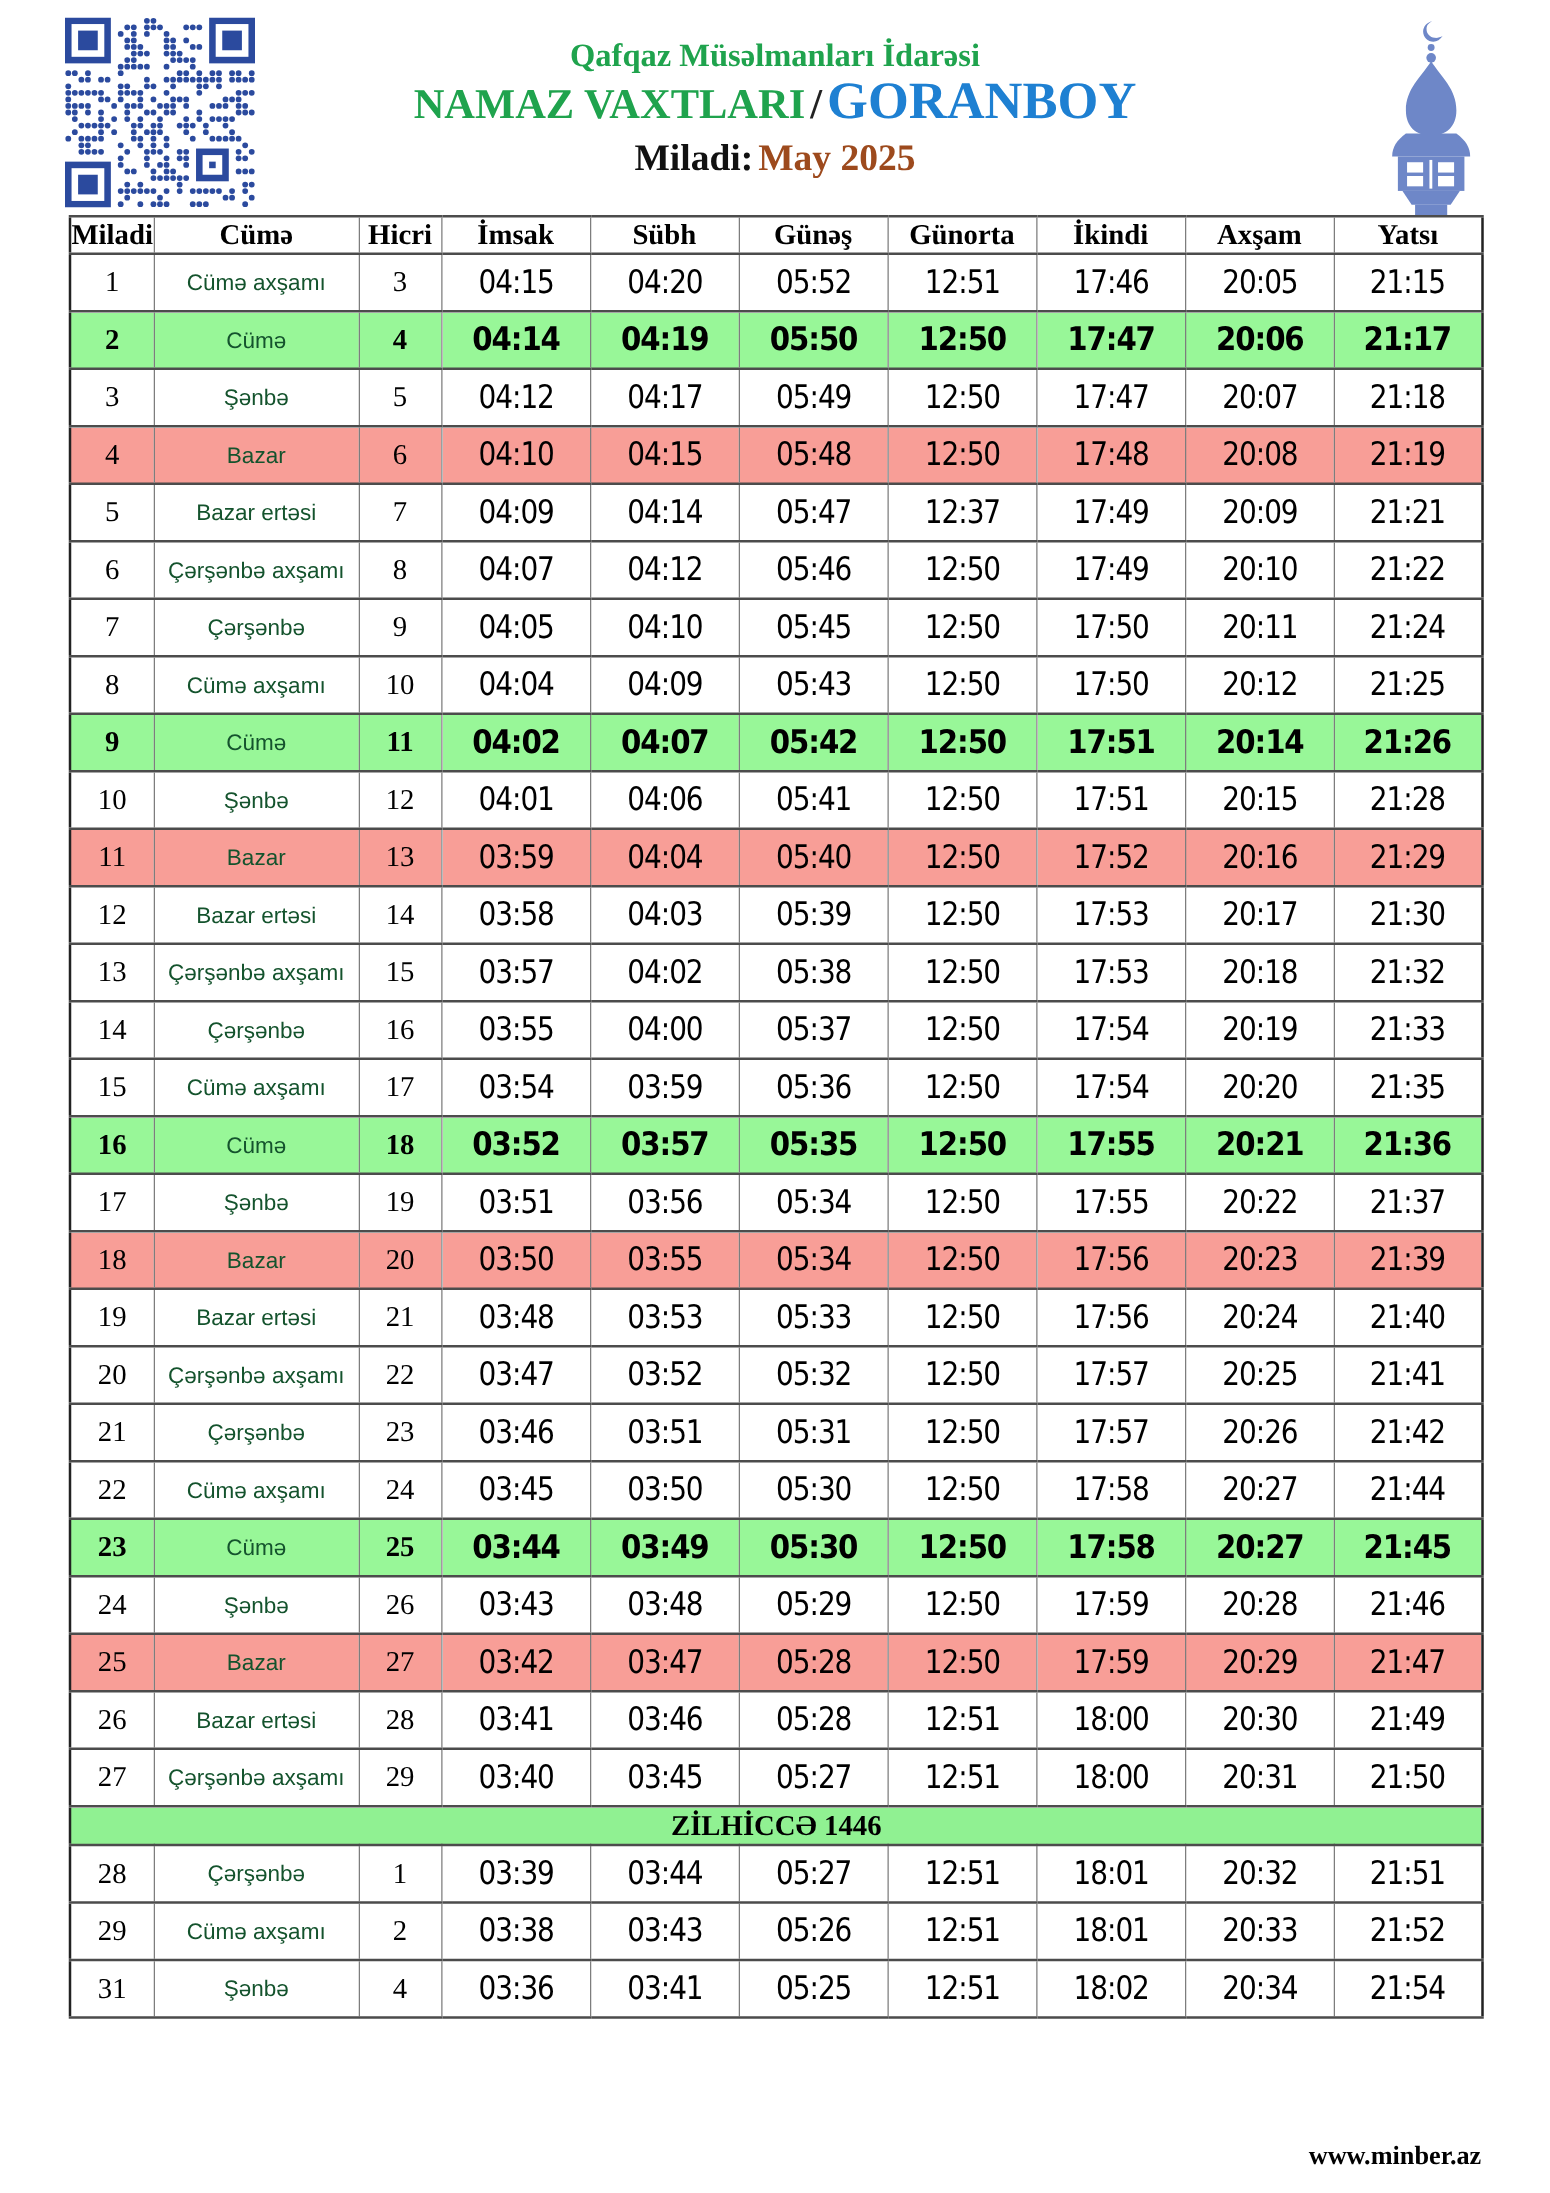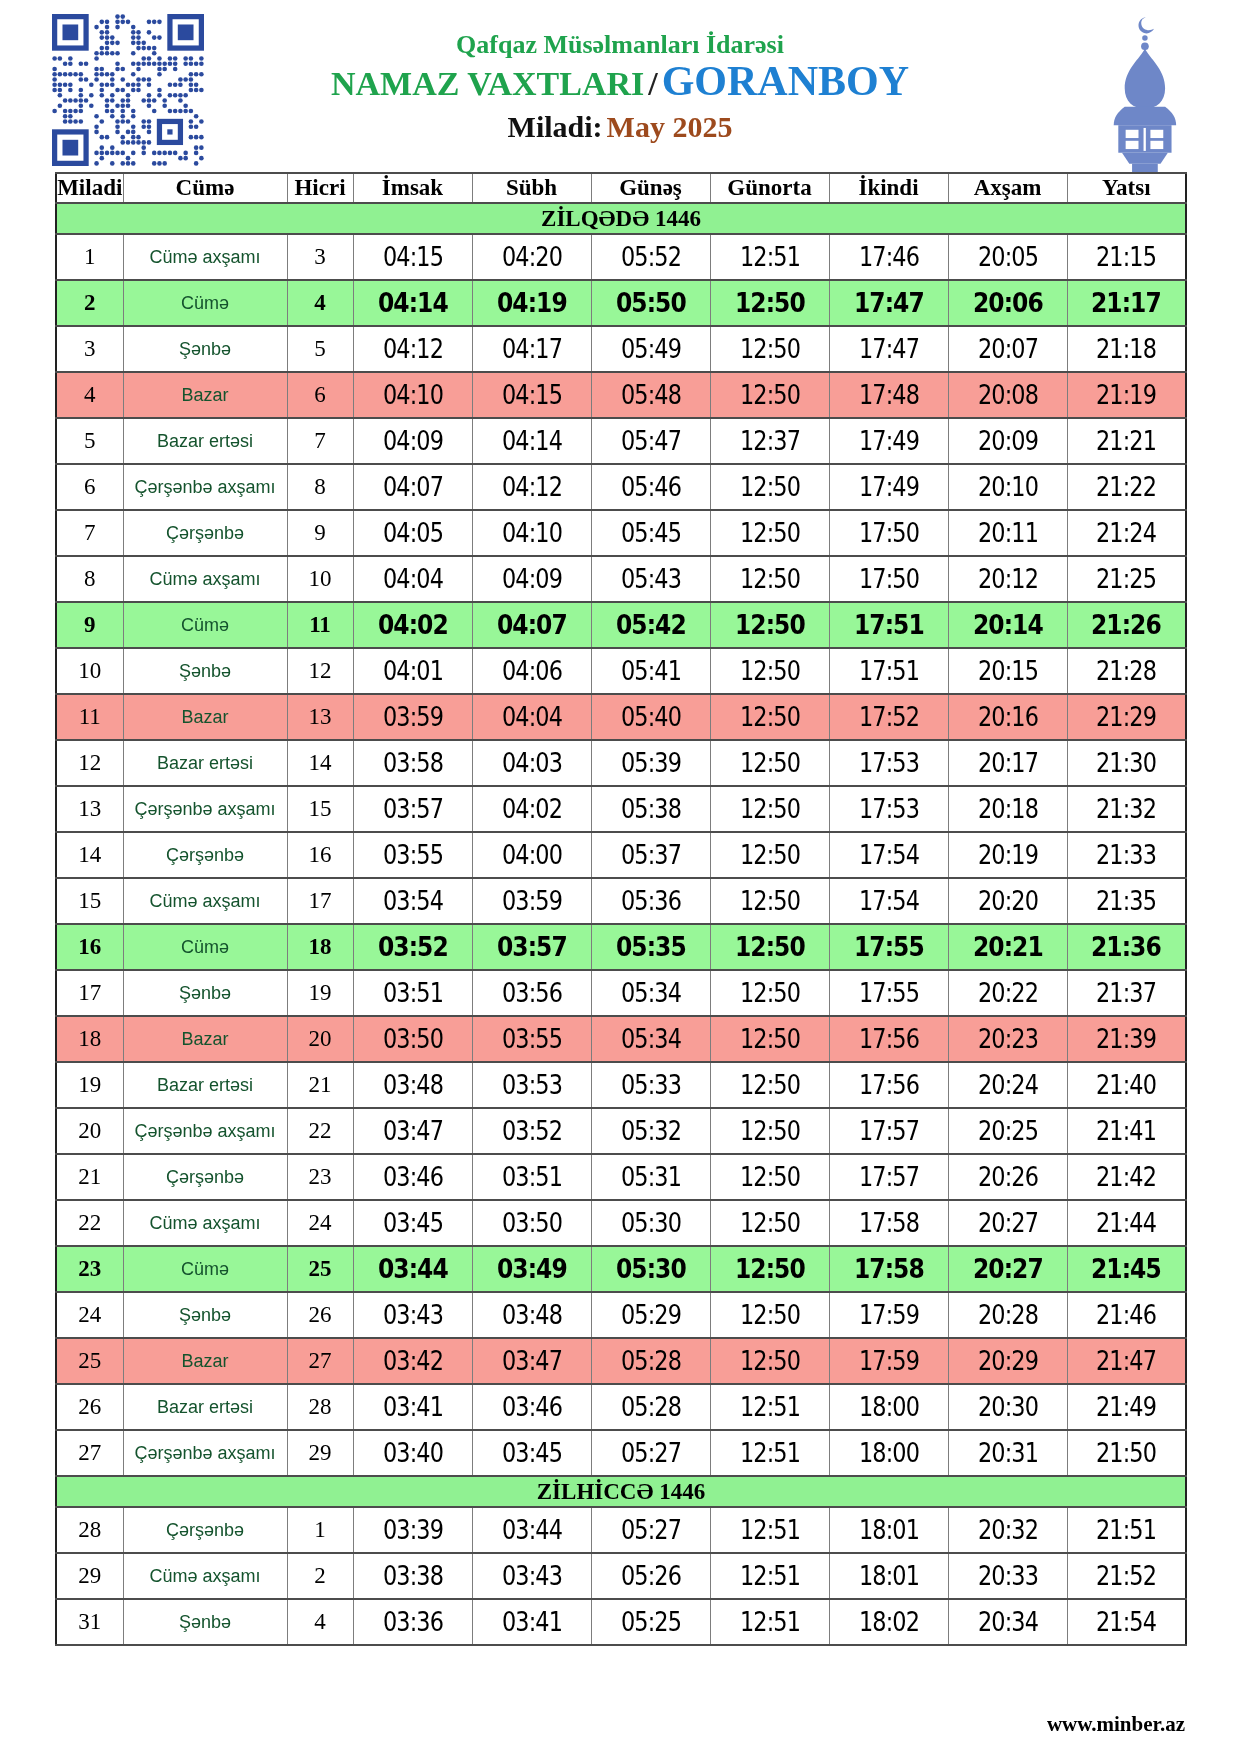--- a/index.html
+++ b/index.html
@@ -416,23 +416,20 @@
           <th>İmsak</th>
           <th>Sübh</th>
           <th>Günəş</th>
           <th>Günorta</th>
           <th>İkindi</th>
           <th>Axşam</th>
           <th>Yatsı</th>
         </tr>
       </thead>
       <tbody>
-        <tr class="section-row">
-          <td colspan="10">ZİLQƏDƏ 1446</td>
-        </tr>
         <tr class="data-row">
           <td class="c-miladi">1</td>
           <td class="c-hefte">Cümə axşamı</td>
           <td class="c-hicri">3</td>
           <td class="c-time"><span>04:15</span></td>
           <td class="c-time"><span>04:20</span></td>
           <td class="c-time"><span>05:52</span></td>
           <td class="c-time"><span>12:51</span></td>
           <td class="c-time"><span>17:46</span></td>
           <td class="c-time"><span>20:05</span></td>

